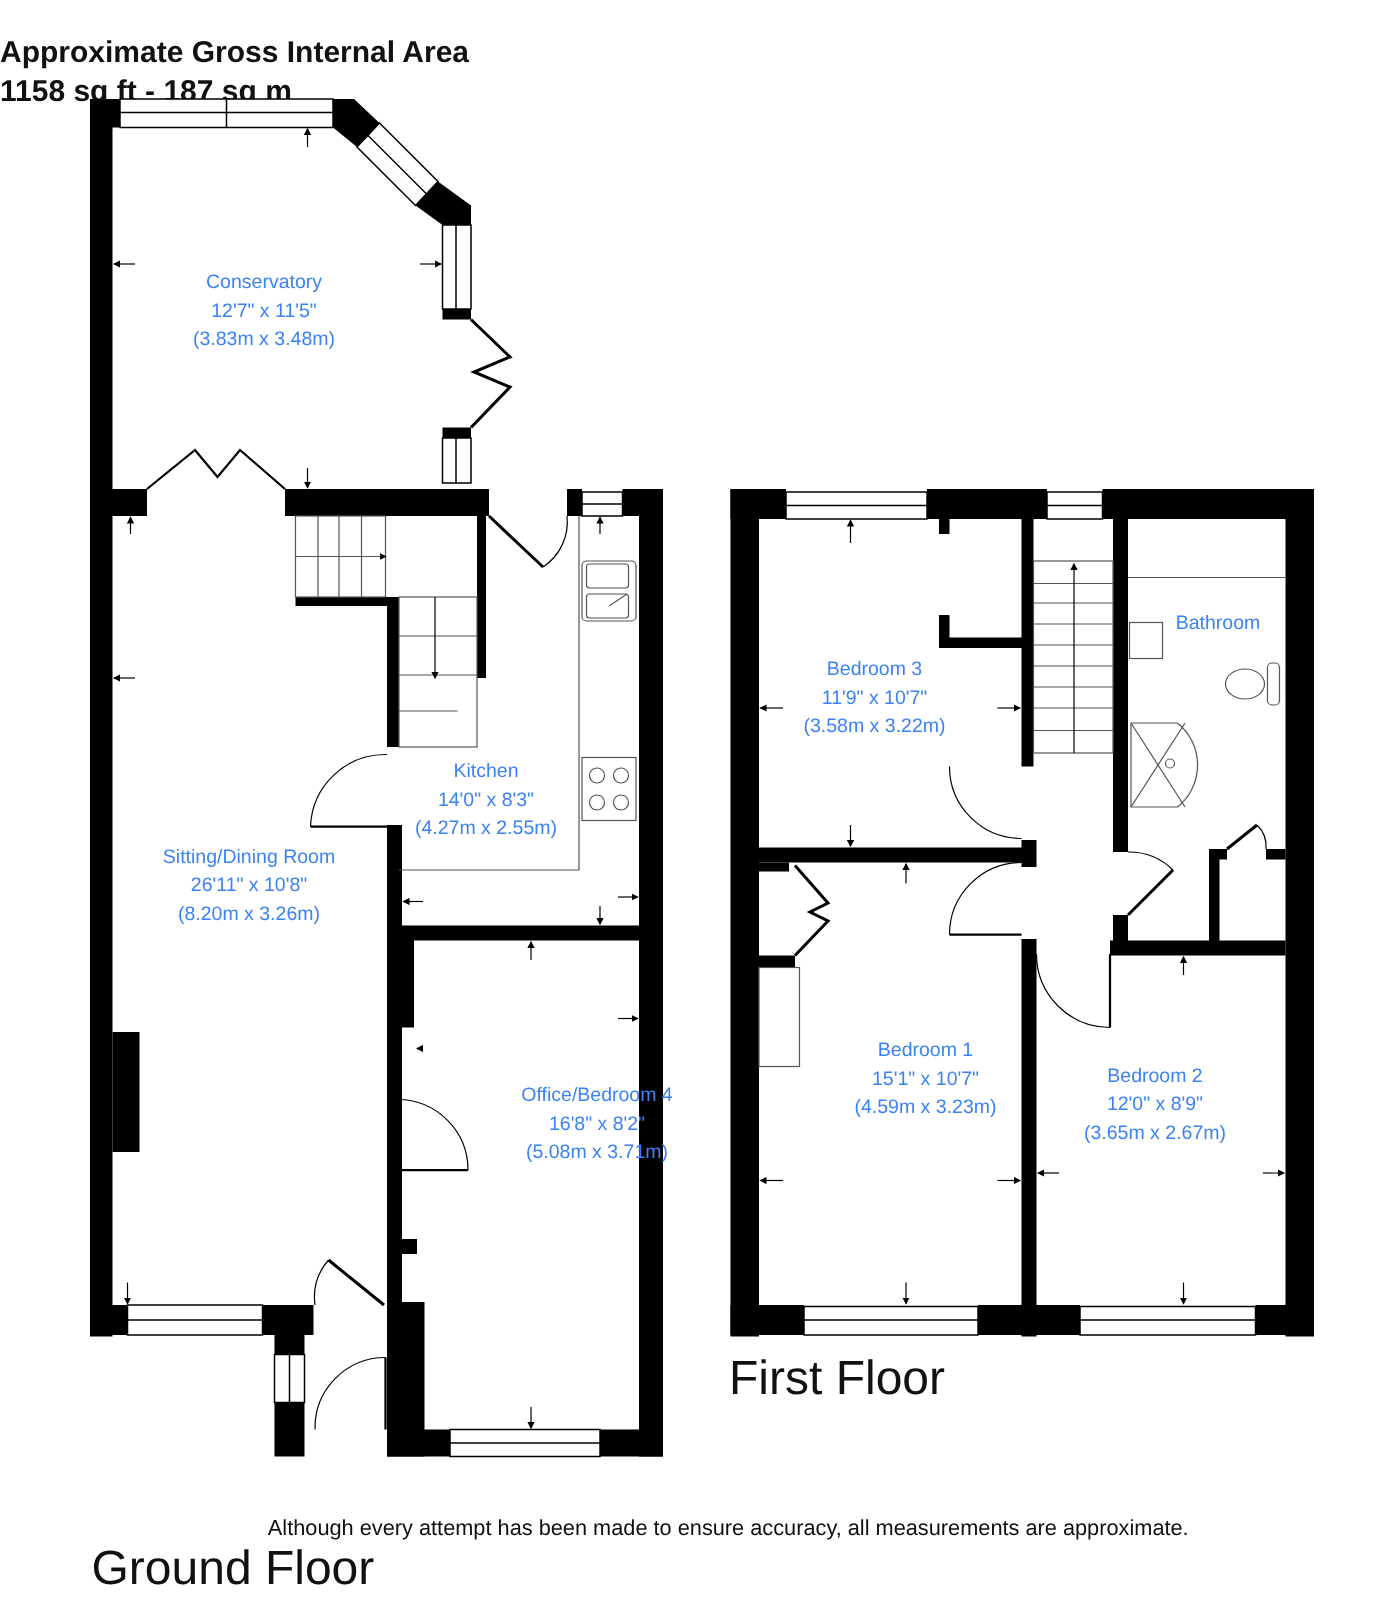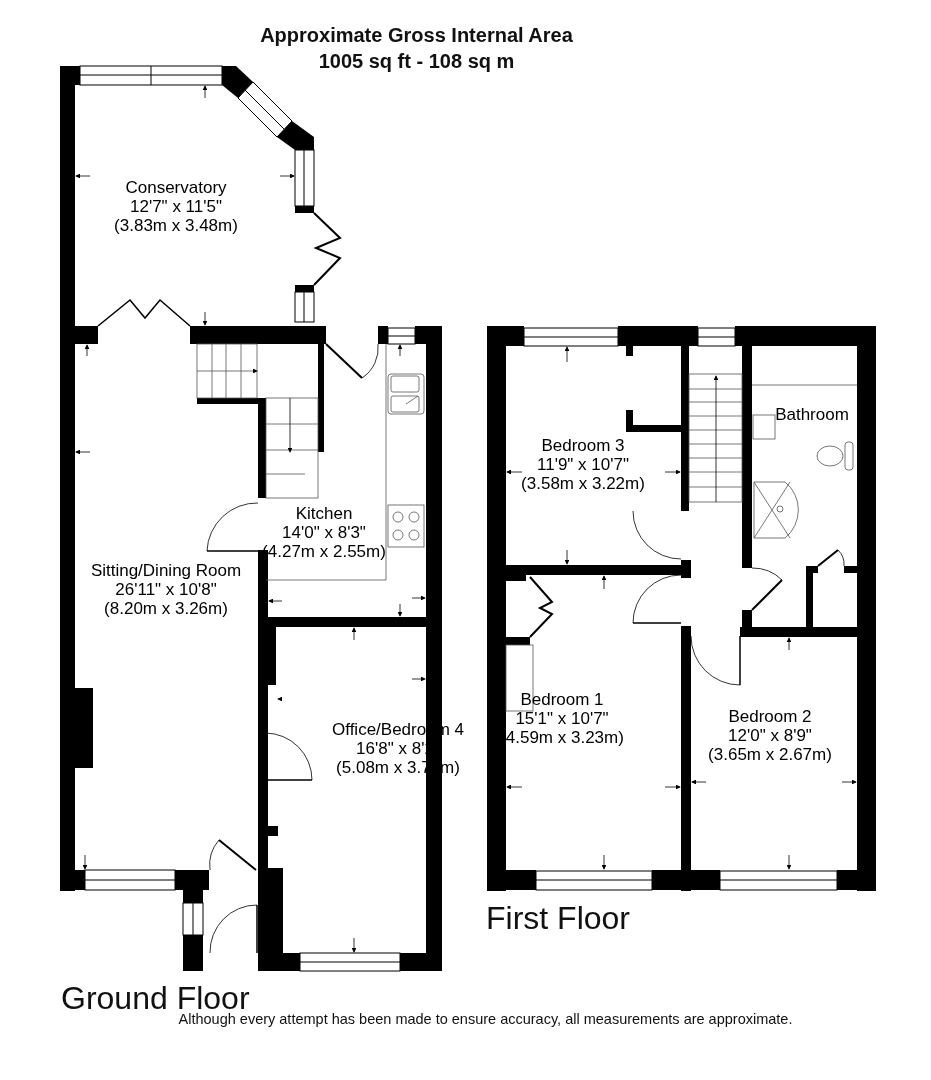--- a/index.html
+++ b/index.html
@@ -1,27 +1,27 @@
 <!DOCTYPE html>
 <html><head>
 <meta charset="utf-8">
 <style>
   html, body { margin:0; padding:0; background:#ffffff; }
   body { width:931px; height:1080px; position:relative; overflow:hidden; font-family:"Liberation Sans", sans-serif; color:#111; }
-  .title { position:absolute; left:0; width:833px; text-align:center; font-weight:bold; font-size:20px; line-height:26px; }
+  .title { position:absolute; left:0; width:833px; font-weight:bold; font-size:20px; line-height:26px; }
   .plan { position:absolute; left:0; top:0; }
-  .room-label { position:absolute; text-align:center; font-size:17px; line-height:19px; color:#000000; white-space:nowrap; transform:translateX(-50%); }
+  .room-label { position:absolute; text-align:center; font-size:13px; line-height:19px; color:#3b82f6; white-space:nowrap; transform:translateX(-50%); }
   .floor-label { position:absolute; font-size:32px; color:#111; }
   .disclaimer { position:absolute; left:0; width:931px; top:1010px; text-align:center; font-size:14.5px; line-height:18px; color:#111;padding-left:20px; }
 </style>
 </head>
 <body>
 
 <div class="title" style="top:22px;">Approximate Gross Internal Area</div>
-<div class="title" style="top:48px;">1005 sq ft - 108 sq m</div>
+<div class="title" style="top:48px;">1158 sq ft - 187 sq m</div>
 
 <svg class="plan" width="931" height="1080" viewBox="0 0 931 1080">
   <defs>
     <marker id="ar" markerWidth="6" markerHeight="6" refX="5" refY="3" orient="auto">
       <path d="M0,0 L6,3 L0,6 z" fill="#000"></path>
     </marker>
   </defs>
 
   <g>
 
@@ -266,29 +266,29 @@
 </div>
 
 <div class="room-label" style="left:583px; top:436px;">
   <div>Bedroom 3</div>
   <div>11'9" x 10'7"</div>
   <div>(3.58m x 3.22m)</div>
 </div>
 <div class="room-label" style="left:812px; top:393px;margin-top:12px;">
   <div>Bathroom</div>
 </div>
-<div class="room-label" style="left:562px; top:690px;">
+<div class="room-label" style="left:617px; top:690px;">
   <div>Bedroom 1</div>
   <div>15'1" x 10'7"</div>
   <div>(4.59m x 3.23m)</div>
 </div>
 <div class="room-label" style="left:770px; top:707px;">
   <div>Bedroom 2</div>
   <div>12'0" x 8'9"</div>
   <div>(3.65m x 2.67m)</div>
 </div>
 
-<div class="floor-label" style="left:61px; top:980px;">Ground Floor</div>
+<div class="floor-label" style="left:61px; top:1027px;">Ground Floor</div>
 <div class="floor-label" style="left:486px; top:900px;">First Floor</div>
 
 <div class="disclaimer">
   <div>Although every attempt has been made to ensure accuracy, all measurements are approximate.</div>
 </div>
 
 </body></html>

